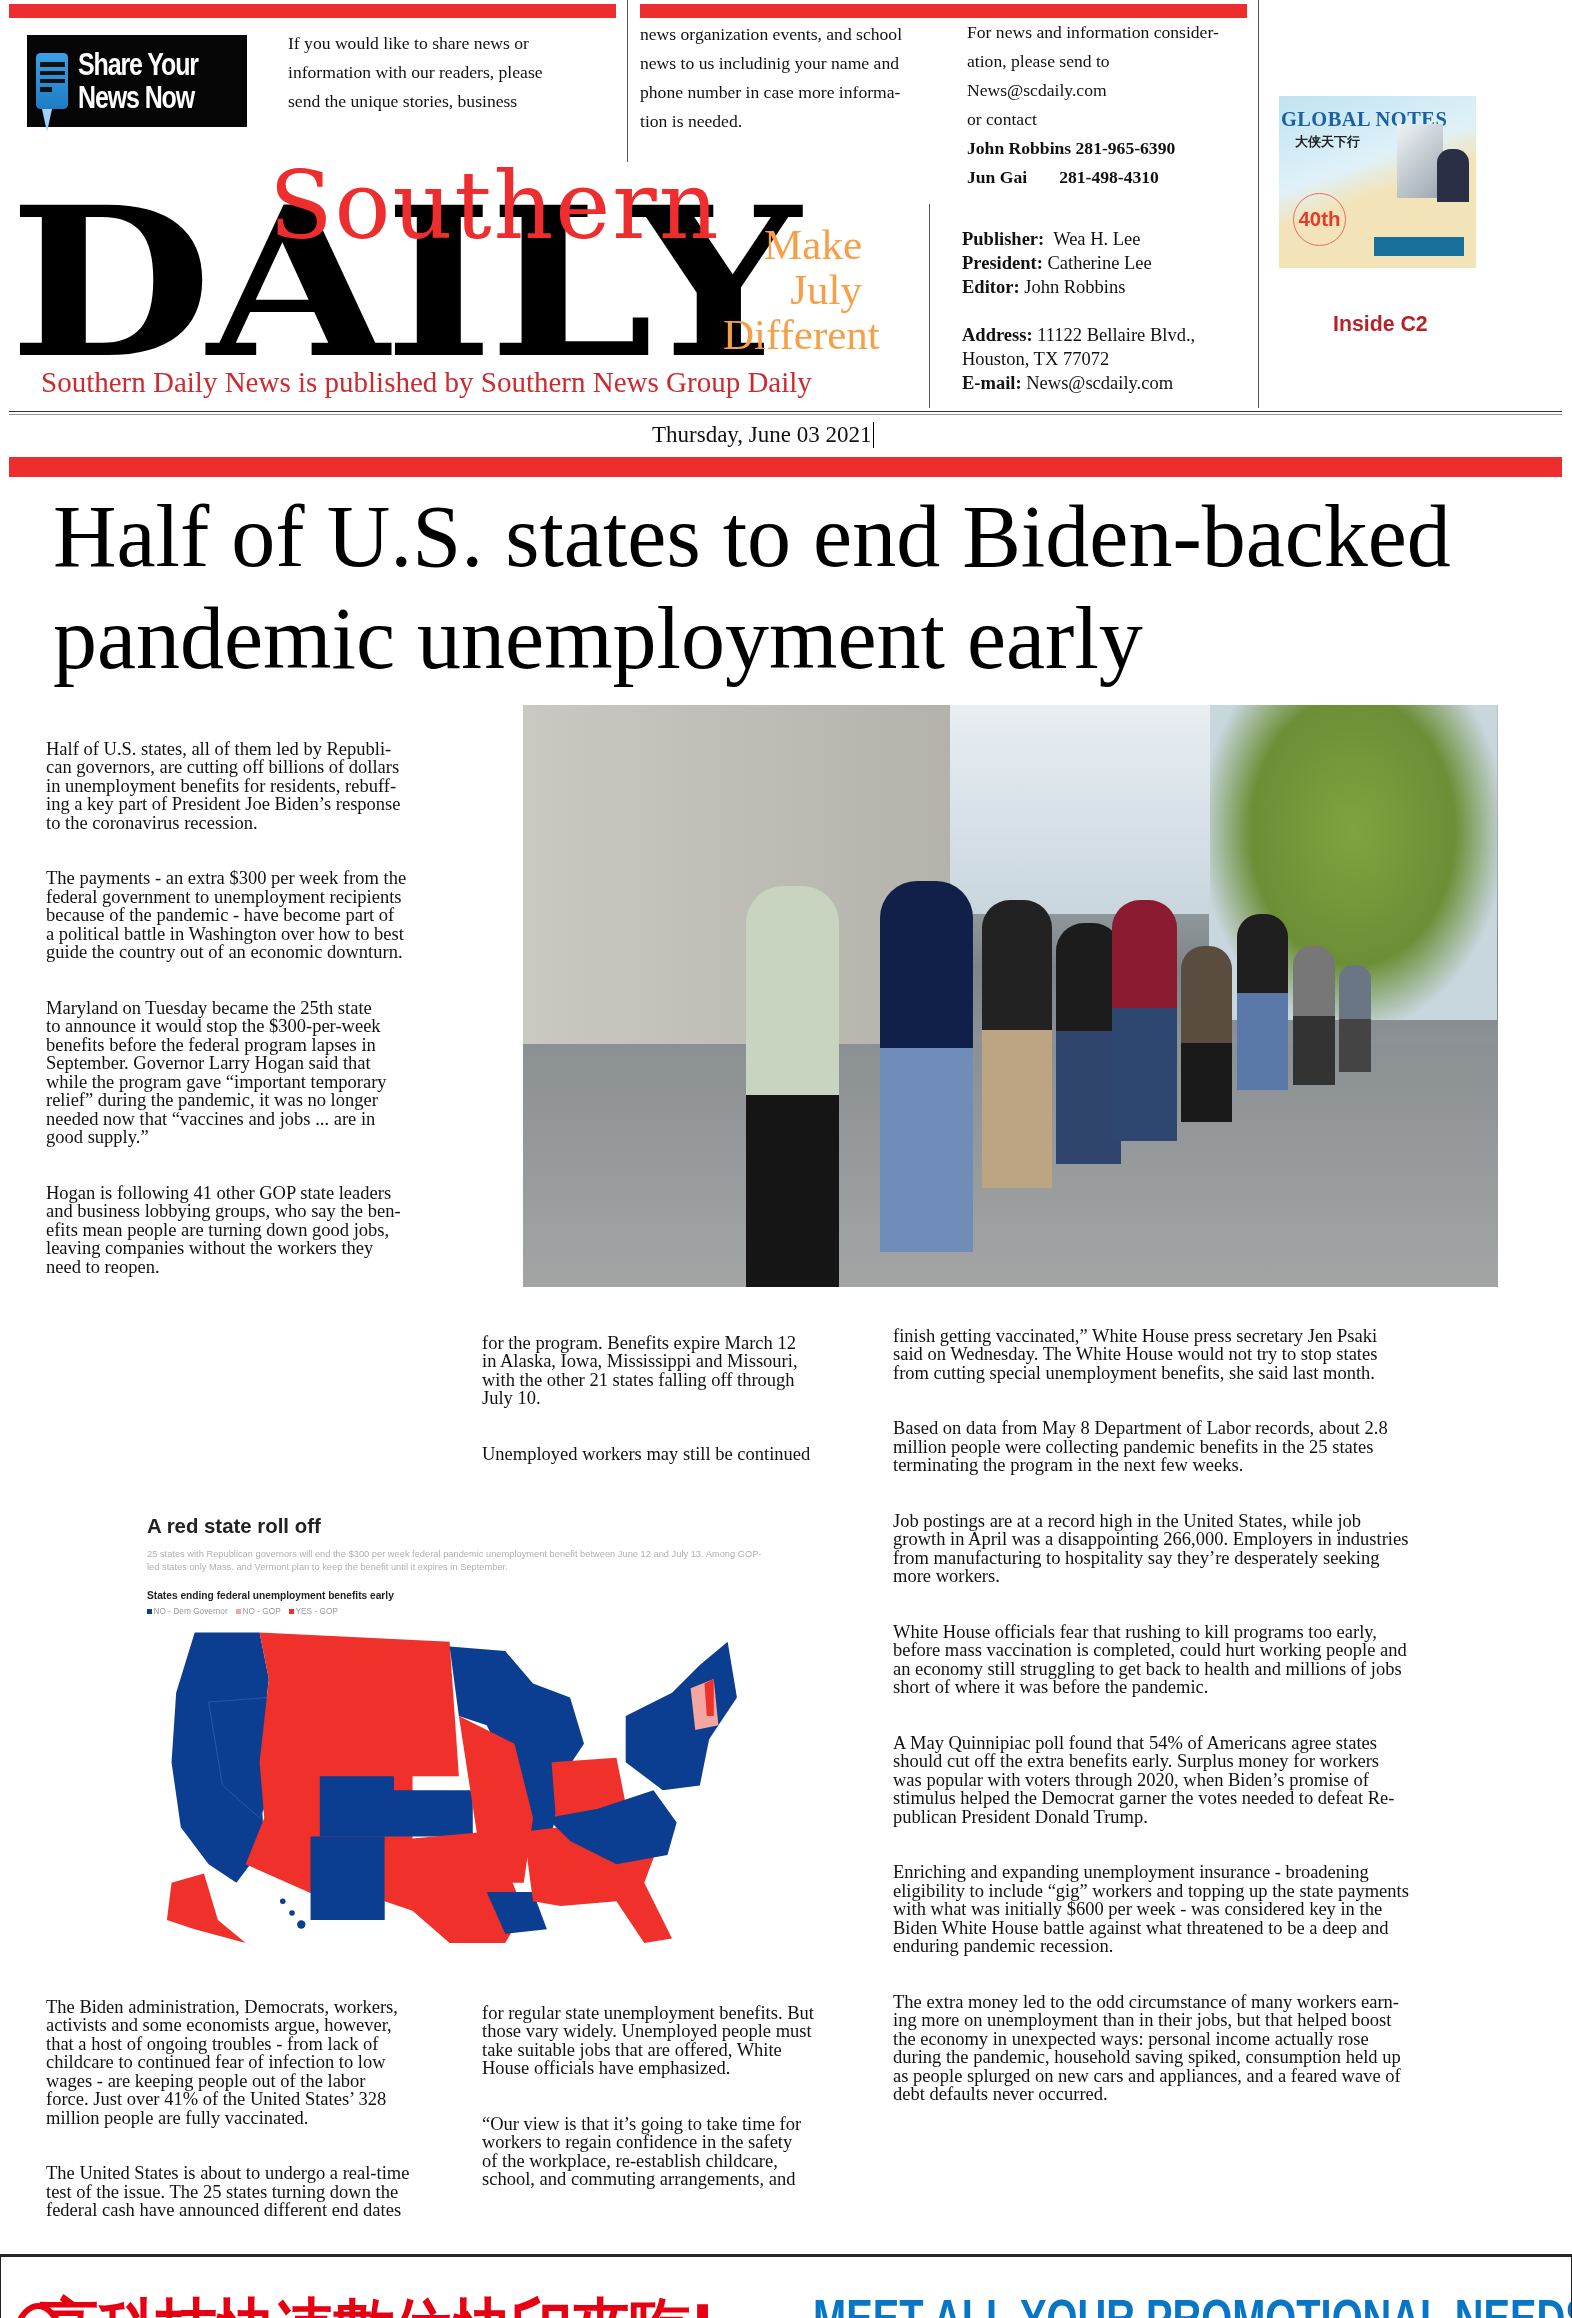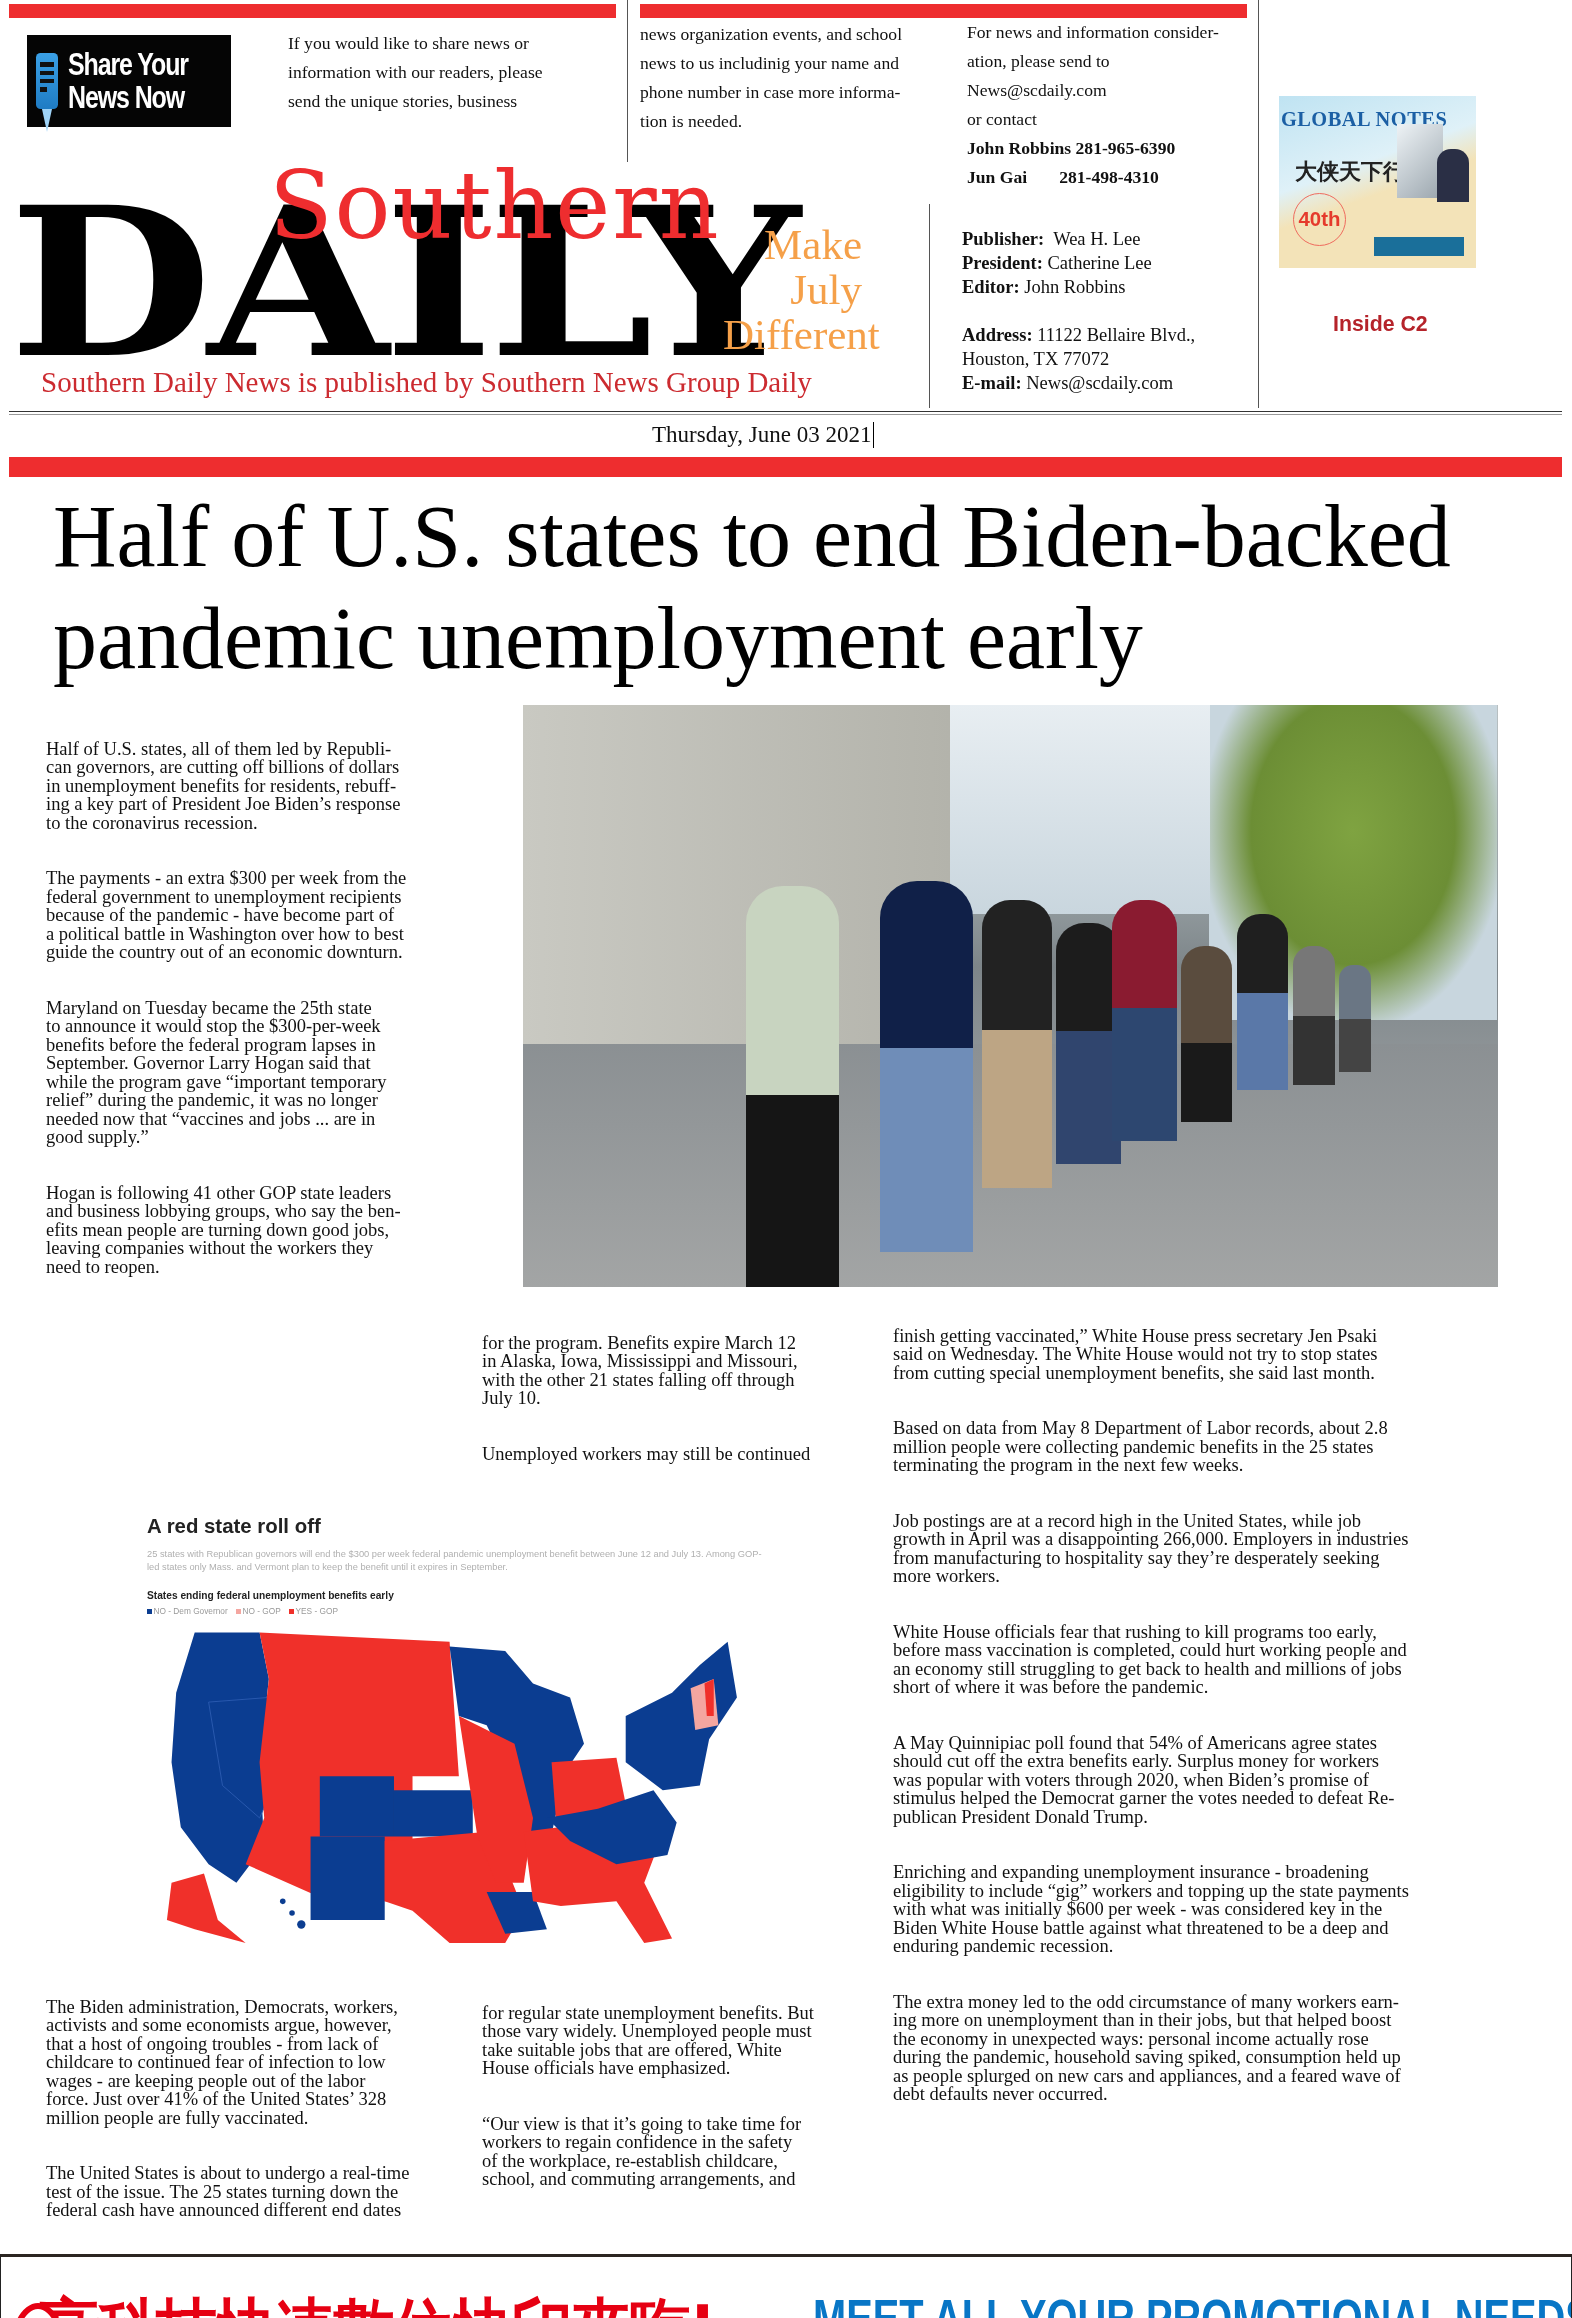--- a/index.html
+++ b/index.html
@@ -28,21 +28,21 @@
   .en-blue1 { font-family: "Liberation Sans", sans-serif; font-weight: bold; color: #0876c6; font-size: 51px; white-space: nowrap; transform: scaleX(0.78); transform-origin: left top; }
 </style>
 </head>
 <body>
 
 <div class="abs redbar" style="left:9.3px;top:3.7px;width:607px;height:14px;"></div>
 <div class="abs redbar" style="left:640px;top:3.7px;width:607px;height:14px;"></div>
 <div class="vline" style="left:627px;top:0;height:162px;"></div>
 <div class="vline" style="left:1258px;top:0;height:408px;"></div>
 
-<div class="abs share-logo" style="left:27px;top:35px;width:204px;height:92px;">
+<div class="abs share-logo" style="left:27px;top:35px;width:220px;height:92px;">
   <div class="bubble">
       <span></span>
       <span></span>
       <span></span>
       <span style="width:50%"></span>
     </div>
   <div class="txt">
     <div>Share Your</div>
     <div>News Now</div>
   </div>
@@ -85,21 +85,21 @@
   <div><b>President:</b> <span>Catherine Lee</span></div>
   <div><b>Editor:</b> <span>John Robbins</span></div>
   <div style="height:24px"></div>
   <div><b>Address:</b> <span>11122 Bellaire Blvd.,</span></div>
   <div>Houston, TX 77072</div>
   <div><b>E-mail:</b> <span>News@scdaily.com</span></div>
 </div>
 
 <div class="abs" style="left:1279px;top:96px;width:197px;height:172px;overflow:hidden;background:linear-gradient(160deg,#bfe3f2 0%,#dff1f8 40%,#f3e3b8 55%,#f3e3b8 100%);">
   <div class="abs" style="left:1.9px;top:12px;font-family:'Liberation Serif',serif;font-weight:bold;color:#1b5fa4;font-size:20.4px;letter-spacing:0.5px;">GLOBAL NOTES</div>
-  <div class="abs" style="left:16px;top:37px;font-family:Liberation Serif, serif;font-weight:bold;color:#222;font-size:22px;margin-top:24px;">大侠天下行</div>
+  <div class="abs" style="left:16px;top:37px;font-family:Liberation Serif, serif;font-weight:bold;color:#222;font-size:13px;">大侠天下行</div>
   <div class="abs" style="left:118px;top:28px;width:46px;height:74px;background:linear-gradient(135deg,#eef3f6,#9aa5ad);"></div>
   <div class="abs" style="left:158px;top:53px;width:32px;height:53px;background:#2a2f45;border-radius:14px 14px 0 0;"></div>
   <div class="abs" style="left:14px;top:97px;width:51px;height:51px;border:1.9px solid #ef6b5e;border-radius:50%;color:#e53a2c;font-family:'Liberation Sans',sans-serif;font-weight:bold;font-size:20.4px;display:flex;align-items:center;justify-content:center;">40th</div>
   <div class="abs" style="left:95px;top:141px;width:90px;height:18.5px;background:#1a6f9a;"></div>
 </div>
 <div class="abs" style="left:1333px;top:312px;font-family:'Liberation Sans',sans-serif;font-weight:bold;color:#b5232a;font-size:21.3px;">Inside C2</div>
 
 <div class="abs" style="left:9.3px;top:411px;width:1553px;height:1.4px;background:#333;"></div>
 <div class="abs" style="left:9.3px;top:414px;width:1553px;height:1.4px;background:#999;"></div>
 <div class="abs" style="left:652px;top:422px;font-family:'Liberation Serif',serif;font-size:23px;border-right:1.4px solid #000;padding-right:1.9px;">Thursday, June 03  2021</div>

